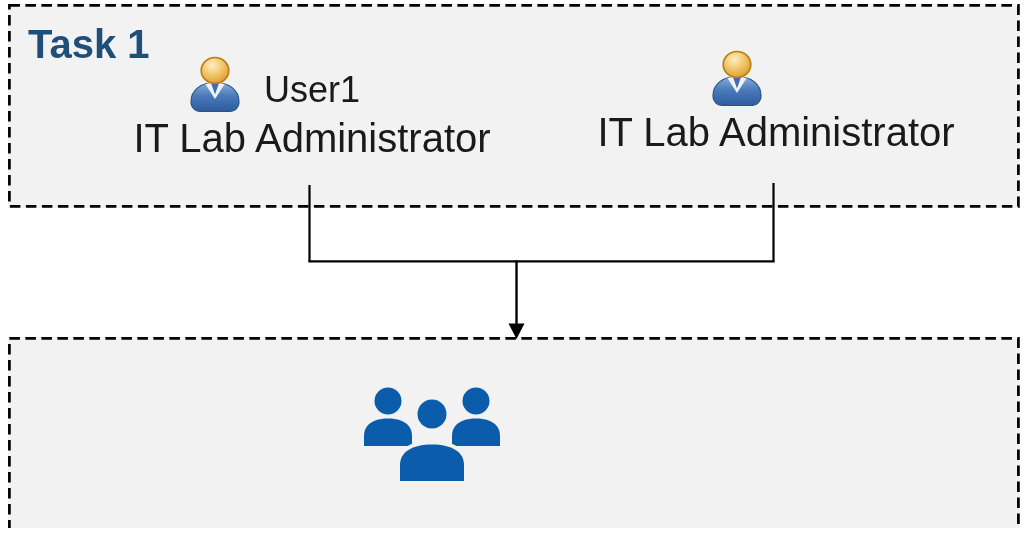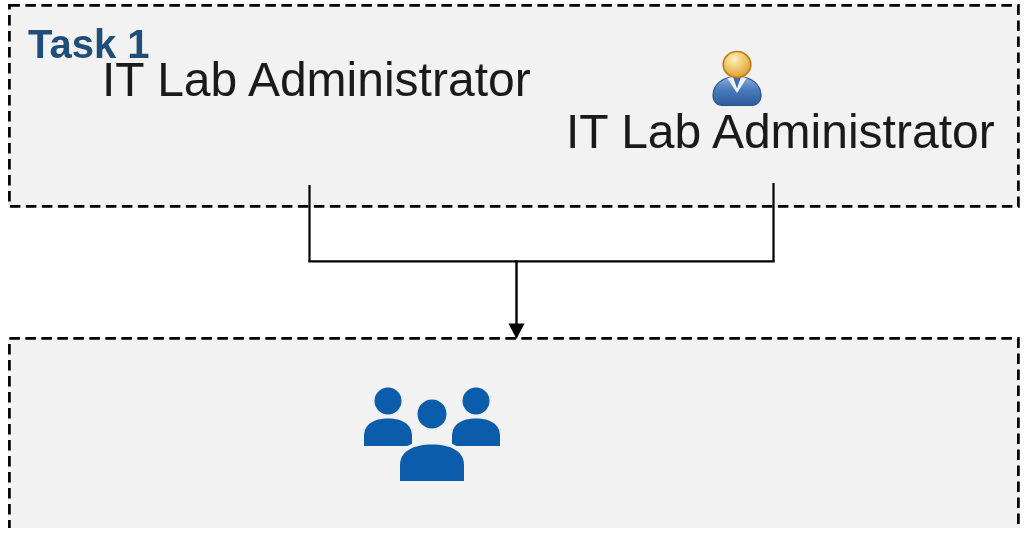--- a/index.html
+++ b/index.html
@@ -56,21 +56,21 @@
     height: 58px;
   }
   .persona-name {
     font-size: 36px;
     line-height: 44px;
     margin-top: 10px;
     white-space: nowrap;
   }
   .name-spacer { width: 58px; height: 1px; flex: 0 0 auto; }
   .persona-role {
-    font-size: 48px;
+    font-size: 40px;
     line-height: 48px;
     margin-top: 0;
     white-space: nowrap;
   }
 
   .group-row {
     position: absolute;
     left: 20px; top: 386px;
     width: 1010px;
     display: flex;
@@ -119,20 +119,32 @@
     <path d="M309.5,185 V261.4" fill="none" stroke="#000" stroke-width="2.2"></path>
     <path d="M773.5,183 V261.4" fill="none" stroke="#000" stroke-width="2.2"></path>
     <path d="M308.4,261.4 H774.6" fill="none" stroke="#000" stroke-width="2.2"></path>
     <path d="M516.5,260.5 V327" fill="none" stroke="#000" stroke-width="2.4"></path>
     <polygon points="516.5,339 508.5,323.5 524.5,323.5" fill="#000"></polygon>
   </svg>
 
   <div class="task-title t1">Task 1</div>
 
   <div class="persona p1">
+    <div class="persona-name-row">
+      <div class="person-icon-wrap">
+        <svg width="58" height="58" viewBox="0 0 58 58">
+          <path d="M29,26.5 C14.5,26.5 5,34.5 5,45.5 C5,52 9.5,55.5 16,55.5 L42,55.5 C48.5,55.5 53,52 53,45.5 C53,34.5 43.5,26.5 29,26.5 Z" fill="url(#bodyGrad)" stroke="#2B5484" stroke-width="1.2"></path>
+          <path d="M19.5,28.2 L29,43 L38.5,28.2 C35.5,27.1 32.3,26.5 29,26.5 C25.7,26.5 22.5,27.1 19.5,28.2 Z" fill="#EFF3F8"></path>
+          <path d="M25,27 L29,38.5 L33,27 C31.7,26.8 30.4,26.7 29,26.7 C27.6,26.7 26.3,26.8 25,27 Z" fill="#3E6DB5"></path>
+          <ellipse cx="29" cy="14.5" rx="13.8" ry="13" fill="url(#headGrad)" stroke="#B97D15" stroke-width="1.6"></ellipse>
+        </svg>
+      </div>
+      <span class="persona-name">User1</span>
+      <span class="name-spacer"></span>
+    </div>
     <div class="persona-role">IT Lab Administrator</div>
   </div>
 
   <div class="persona p2">
     <div class="persona-name-row">
       <div class="person-icon-wrap">
         <svg width="58" height="58" viewBox="0 0 58 58">
           <path d="M29,26.5 C14.5,26.5 5,34.5 5,45.5 C5,52 9.5,55.5 16,55.5 L42,55.5 C48.5,55.5 53,52 53,45.5 C53,34.5 43.5,26.5 29,26.5 Z" fill="url(#bodyGrad)" stroke="#2B5484" stroke-width="1.2"></path>
           <path d="M19.5,28.2 L29,43 L38.5,28.2 C35.5,27.1 32.3,26.5 29,26.5 C25.7,26.5 22.5,27.1 19.5,28.2 Z" fill="#EFF3F8"></path>
           <path d="M25,27 L29,38.5 L33,27 C31.7,26.8 30.4,26.7 29,26.7 C27.6,26.7 26.3,26.8 25,27 Z" fill="#3E6DB5"></path>

